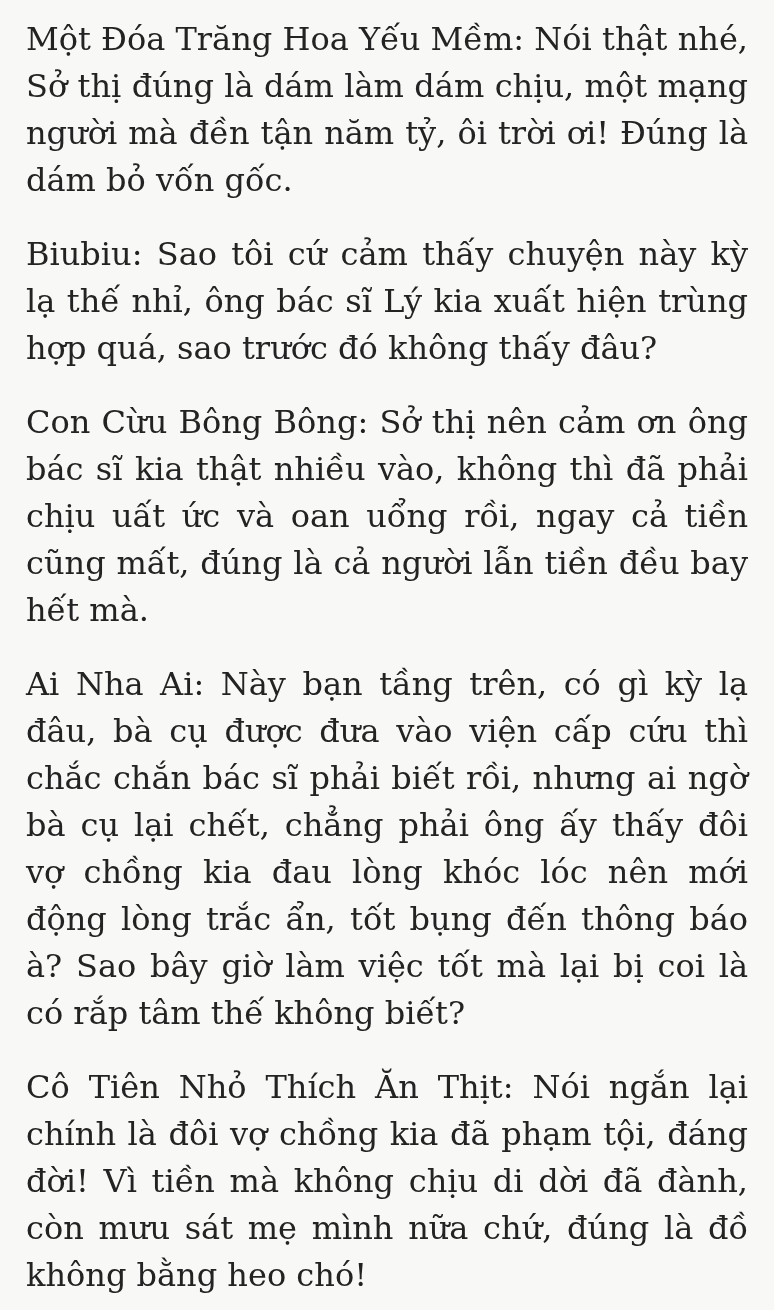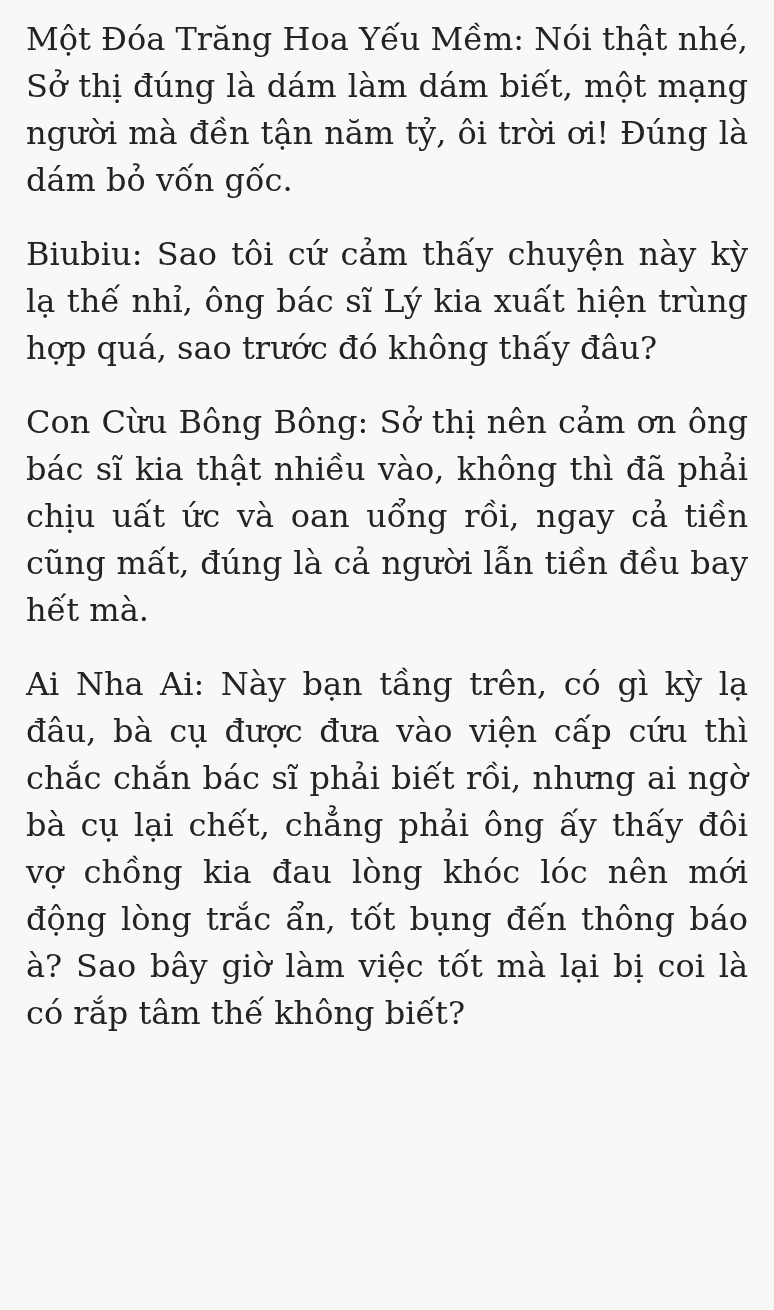--- a/index.html
+++ b/index.html
@@ -26,18 +26,19 @@
     line-height: 47px;
     color: #232323;
     text-align: justify;
     letter-spacing: 0;
   }
 </style>
 </head>
 <body>
 
 <div class="reader-page">
-  <p>Một Đóa Trăng Hoa Yếu Mềm: Nói thật nhé, Sở thị đúng là dám làm dám biết, một mạng người mà đền tận năm tỷ, ôi trời ơi! Đúng là dám bỏ vốn gốc.</p>
+  <p>Một Đóa Trăng Hoa Yếu Mềm: Nói thật nhé, Sở thị đúng là dám làm dám chịu, một mạng người mà đền tận năm tỷ, ôi trời ơi! Đúng là dám bỏ vốn gốc.</p>
   <p>Biubiu: Sao tôi cứ cảm thấy chuyện này kỳ lạ thế nhỉ, ông bác sĩ Lý kia xuất hiện trùng hợp quá, sao trước đó không thấy đâu?</p>
   <p>Con Cừu Bông Bông: Sở thị nên cảm ơn ông bác sĩ kia thật nhiều vào, không thì đã phải chịu uất ức và oan uổng rồi, ngay cả tiền cũng mất, đúng là cả người lẫn tiền đều bay hết mà.</p>
   <p>Ai Nha Ai: Này bạn tầng trên, có gì kỳ lạ đâu, bà cụ được đưa vào viện cấp cứu thì chắc chắn bác sĩ phải biết rồi, nhưng ai ngờ bà cụ lại chết, chẳng phải ông ấy thấy đôi vợ chồng kia đau lòng khóc lóc nên mới động lòng trắc ẩn, tốt bụng đến thông báo à? Sao bây giờ làm việc tốt mà lại bị coi là có rắp tâm thế không biết?</p>
+  <p>Cô Tiên Nhỏ Thích Ăn Thịt: Nói ngắn lại chính là đôi vợ chồng kia đã phạm tội, đáng đời! Vì tiền mà không chịu di dời đã đành, còn mưu sát mẹ mình nữa chứ, đúng là đồ không bằng heo chó!</p>
 
 </div>
 
 </body></html>

